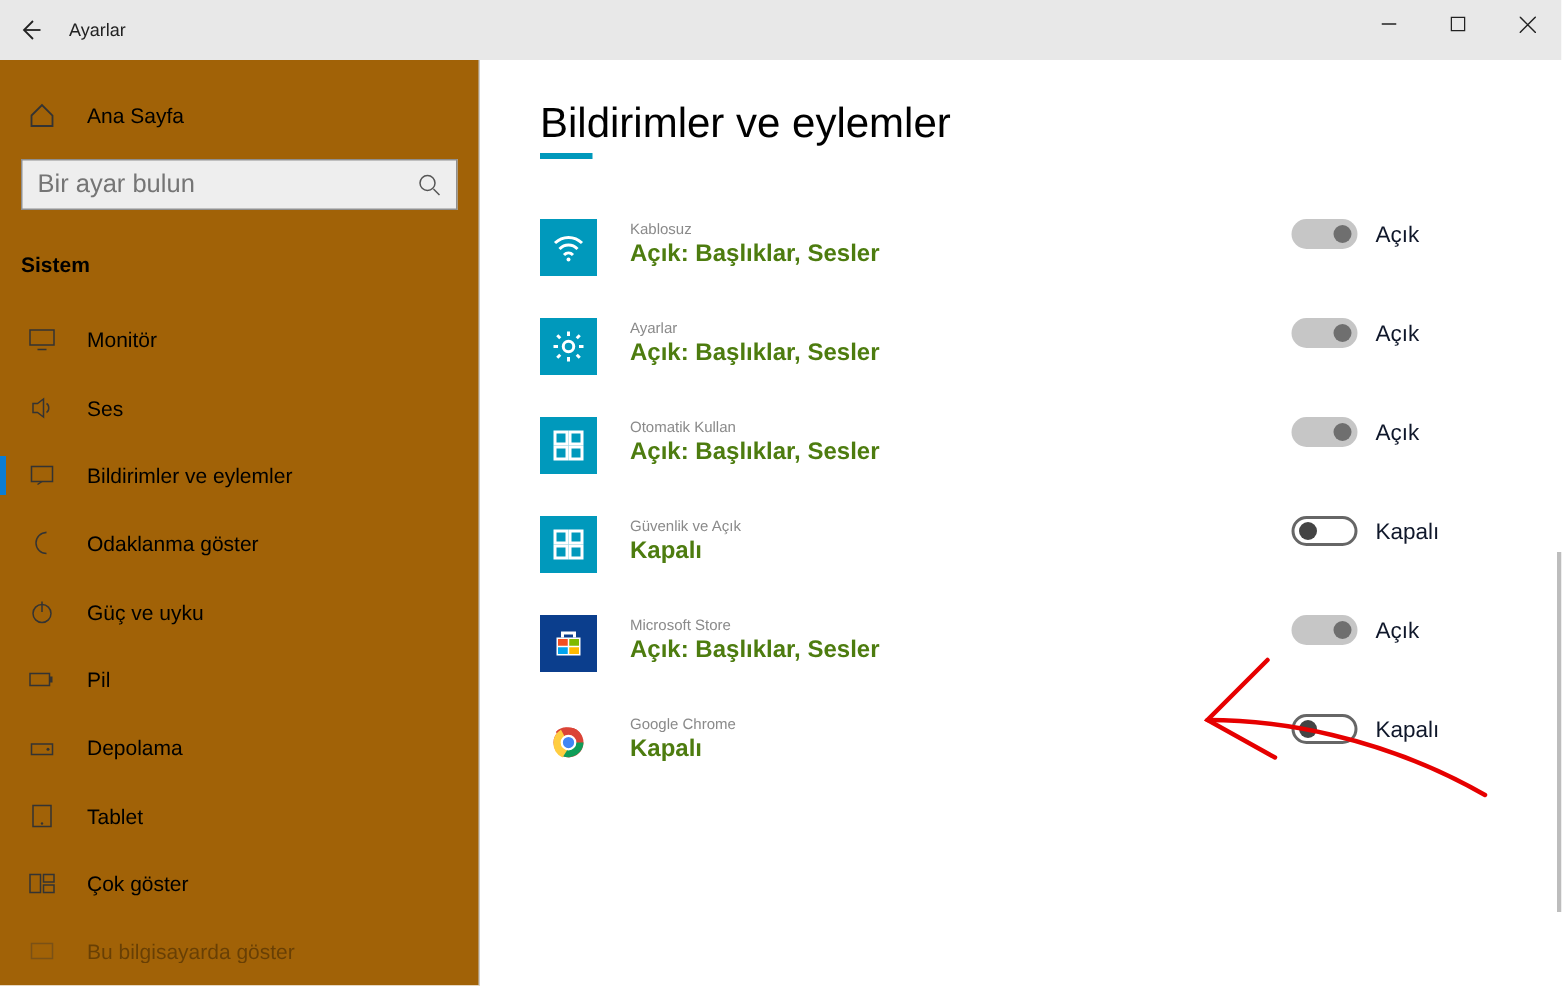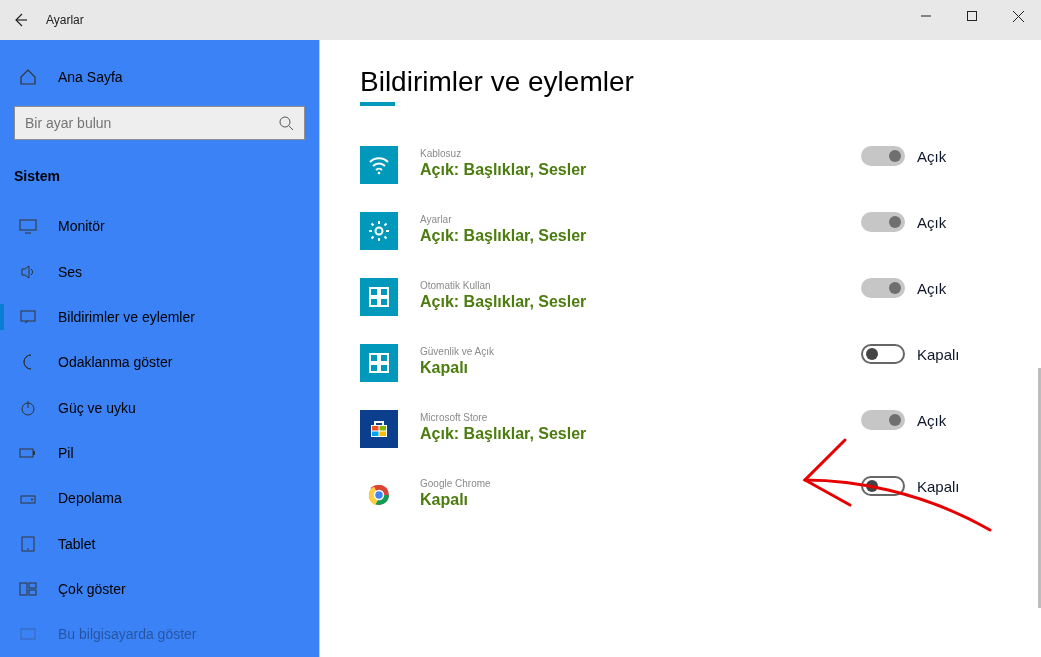--- a/index.html
+++ b/index.html
@@ -26,40 +26,40 @@
   }
   .winbtn {
     width: 46px; height: 32px; display: flex;
     align-items: center; justify-content: center;
     cursor: pointer;
   }
   .body {
     display: flex; height: calc(100% - 40px);
   }
   .sidebar {
-    width: 320px; background: #3b82f6;
+    width: 320px; background: #a16207;
     border-right: 1px solid #ccc;
     display: flex; flex-direction: column;
     padding-top: 18px;
   }
   .home {
     display: flex; align-items: center;
     padding: 10px 18px; cursor: pointer;
   }
   .home svg, .navitem svg { flex: 0 0 20px; }
   .home span, .navitem span { margin-left: 20px; font-size: 14px; }
   .searchbox {
     margin: 10px 14px 14px 14px;
     border: 1px solid #8f8f8f; height: 34px;
     display: flex; align-items: center; padding: 0 10px;
     background: #eeeeee;
   }
   .searchbox input {
     flex: 1; border: none; background: transparent;
-    outline: none; font-size: 14px; color: #666;
+    outline: none; font-size: 17px; color: #666;
   }
   .group-label {
     padding: 14px 18px 20px 14px; font-weight: 600; font-size: 14px;
   }
   .navitem {
     display: flex; align-items: center; height: 46px;
     padding: 0 18px; cursor: pointer; position: relative;
   }
   .navitem.active::before {
     content: ""; position: absolute; left: 0; top: 10px; bottom: 10px;

